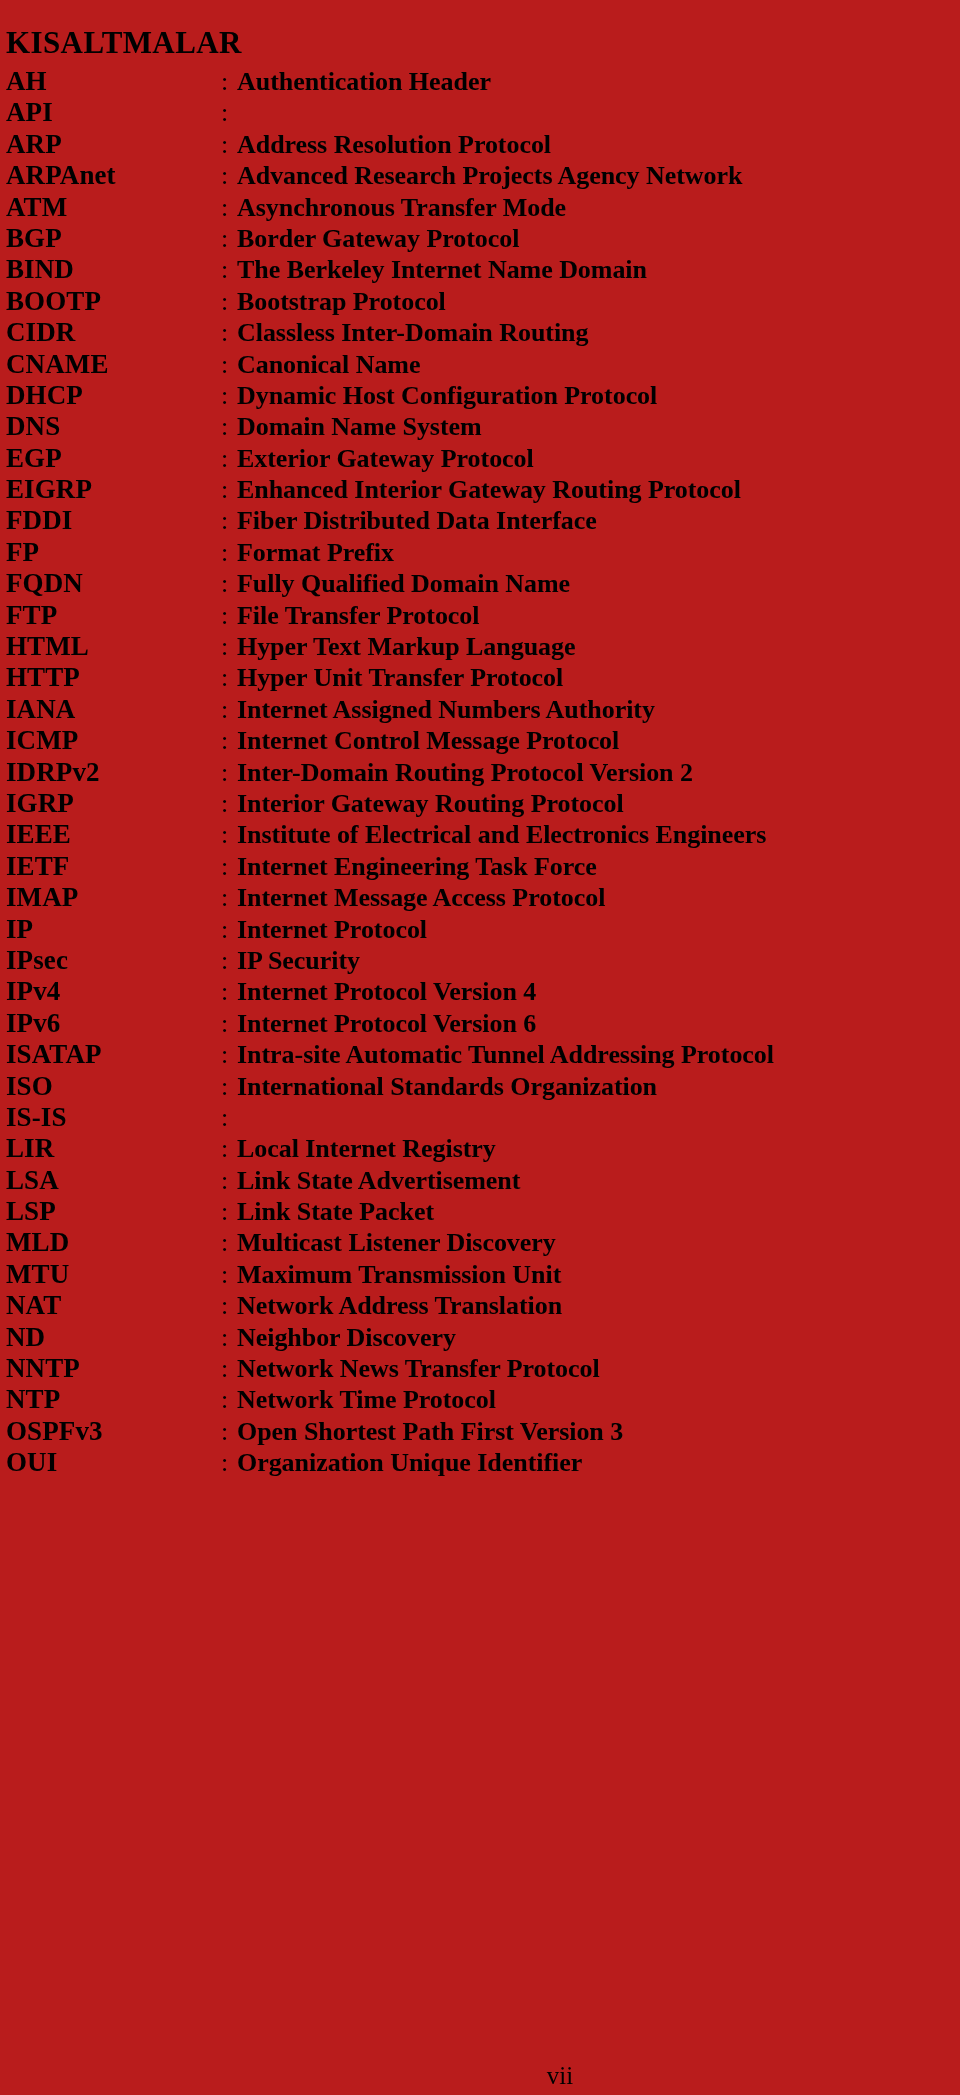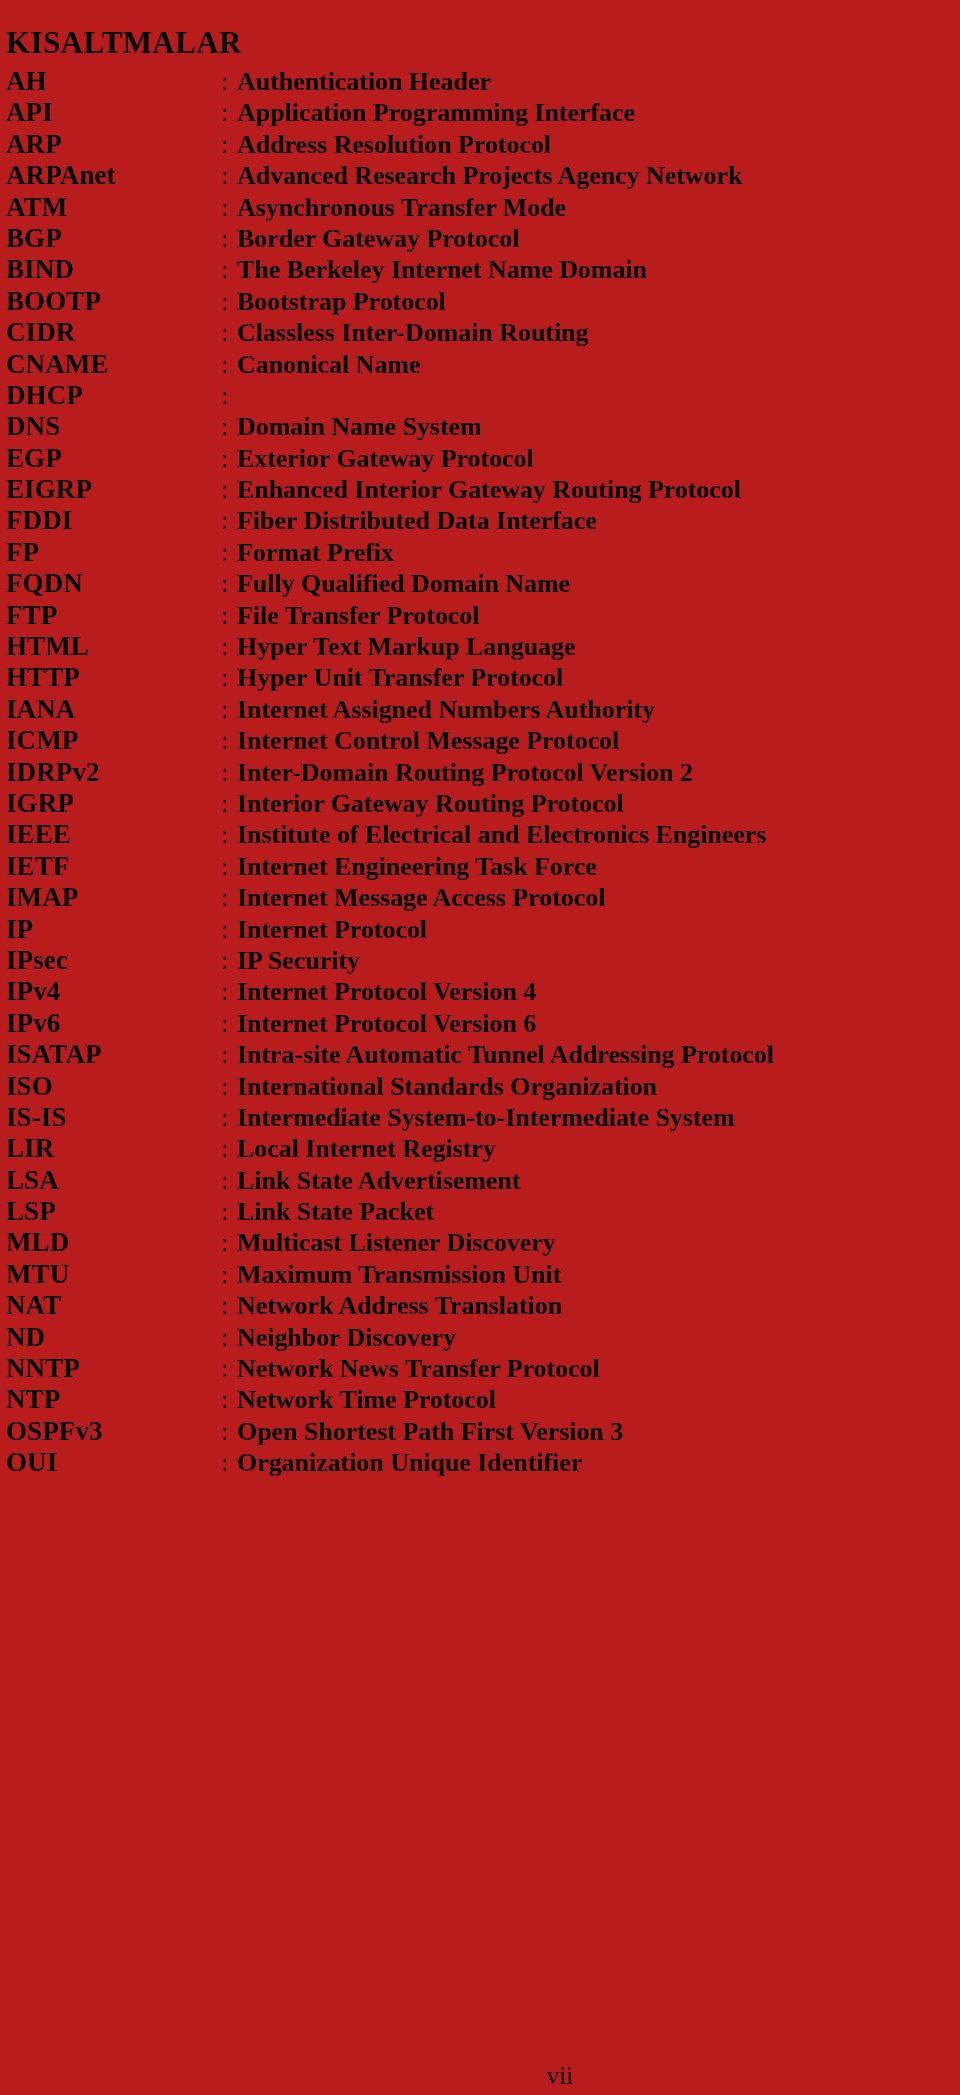--- a/index.html
+++ b/index.html
@@ -104,21 +104,20 @@
 
   <div class="abbr-list">
       <div class="abbr-row">
         <span class="abbr-term">AH</span>
         <span class="abbr-sep">:</span>
         <span class="abbr-def">Authentication Header</span>
       </div>
       <div class="abbr-row">
         <span class="abbr-term">API</span>
         <span class="abbr-sep">:</span>
-        <span class="abbr-def">Application Programming Interface</span>
       </div>
       <div class="abbr-row">
         <span class="abbr-term">ARP</span>
         <span class="abbr-sep">:</span>
         <span class="abbr-def">Address Resolution Protocol</span>
       </div>
       <div class="abbr-row">
         <span class="abbr-term">ARPAnet</span>
         <span class="abbr-sep">:</span>
         <span class="abbr-def">Advanced Research Projects Agency Network</span>
@@ -149,20 +148,21 @@
         <span class="abbr-def">Classless Inter-Domain Routing</span>
       </div>
       <div class="abbr-row">
         <span class="abbr-term">CNAME</span>
         <span class="abbr-sep">:</span>
         <span class="abbr-def">Canonical Name</span>
       </div>
       <div class="abbr-row">
         <span class="abbr-term">DHCP</span>
         <span class="abbr-sep">:</span>
+        <span class="abbr-def">Dynamic Host Configuration Protocol</span>
       </div>
       <div class="abbr-row">
         <span class="abbr-term">DNS</span>
         <span class="abbr-sep">:</span>
         <span class="abbr-def">Domain Name System</span>
       </div>
       <div class="abbr-row">
         <span class="abbr-term">EGP</span>
         <span class="abbr-sep">:</span>
         <span class="abbr-def">Exterior Gateway Protocol</span>
@@ -263,21 +263,20 @@
         <span class="abbr-def">Intra-site Automatic Tunnel Addressing Protocol</span>
       </div>
       <div class="abbr-row">
         <span class="abbr-term">ISO</span>
         <span class="abbr-sep">:</span>
         <span class="abbr-def">International Standards Organization</span>
       </div>
       <div class="abbr-row">
         <span class="abbr-term">IS-IS</span>
         <span class="abbr-sep">:</span>
-        <span class="abbr-def">Intermediate System-to-Intermediate System</span>
       </div>
       <div class="abbr-row">
         <span class="abbr-term">LIR</span>
         <span class="abbr-sep">:</span>
         <span class="abbr-def">Local Internet Registry</span>
       </div>
       <div class="abbr-row">
         <span class="abbr-term">LSA</span>
         <span class="abbr-sep">:</span>
         <span class="abbr-def">Link State Advertisement</span>

